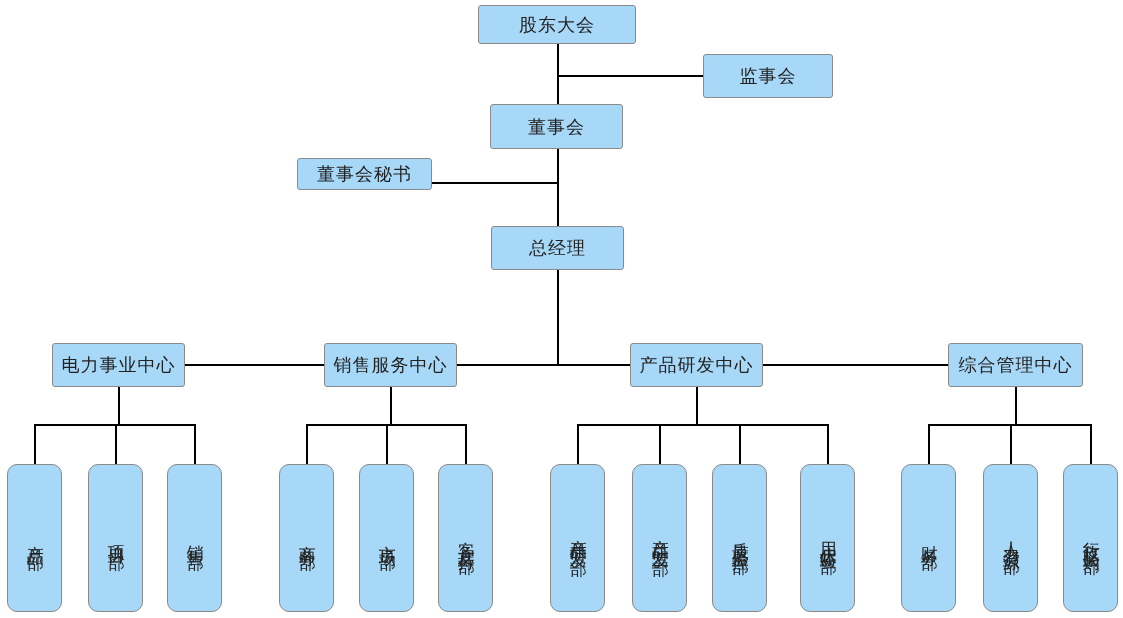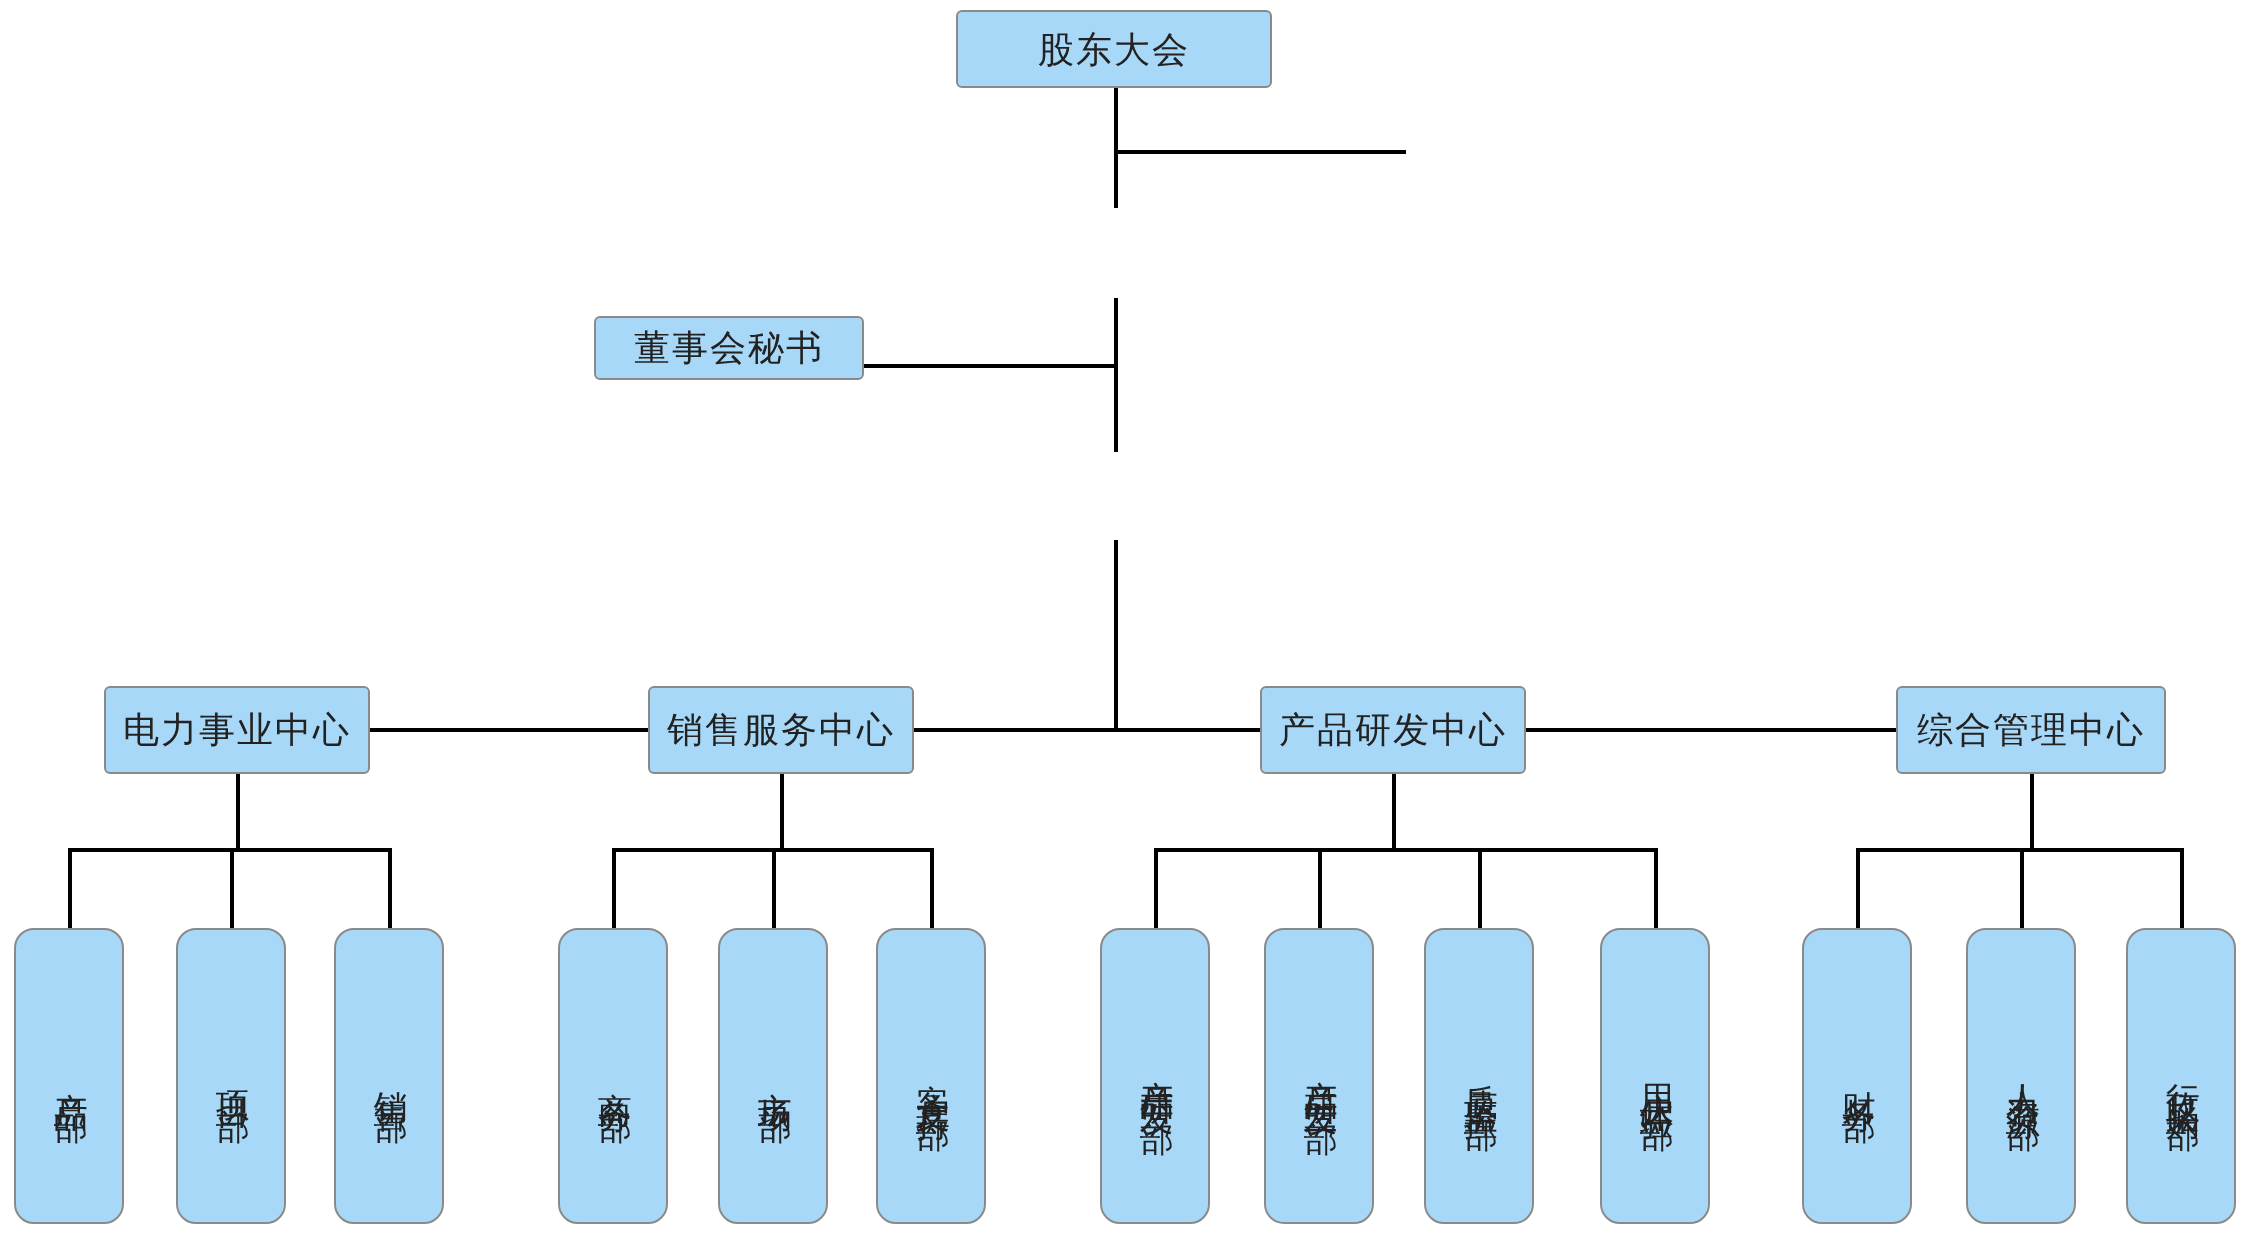--- a/index.html
+++ b/index.html
@@ -85,22 +85,31 @@
   <div class="vline" style="left:659px;top:424px;height:40px;"></div>
   <div class="vline" style="left:739px;top:424px;height:40px;"></div>
   <div class="vline" style="left:827px;top:424px;height:40px;"></div>
   <div class="vline" style="left:928px;top:424px;height:40px;"></div>
   <div class="vline" style="left:1010px;top:424px;height:40px;"></div>
   <div class="vline" style="left:1090px;top:424px;height:40px;"></div>
 
   <div class="node" style="left:478px;top:5px;width:158px;height:39px;">
     <span class="label">股东大会</span>
   </div>
+  <div class="node" style="left:703px;top:54px;width:130px;height:44px;">
+    <span class="label">监事会</span>
+  </div>
+  <div class="node" style="left:490px;top:104px;width:133px;height:45px;">
+    <span class="label">董事会</span>
+  </div>
   <div class="node" style="left:297px;top:158px;width:135px;height:32px;">
     <span class="label">董事会秘书</span>
+  </div>
+  <div class="node" style="left:491px;top:226px;width:133px;height:44px;">
+    <span class="label">总经理</span>
   </div>
 
   <div class="node" style="left:324px;top:343px;width:133px;height:44px;">
     <span class="label">销售服务中心</span>
   </div>
   <div class="node" style="left:52px;top:343px;width:133px;height:44px;">
     <span class="label">电力事业中心</span>
   </div>
   <div class="node" style="left:948px;top:343px;width:135px;height:44px;">
     <span class="label">综合管理中心</span>

